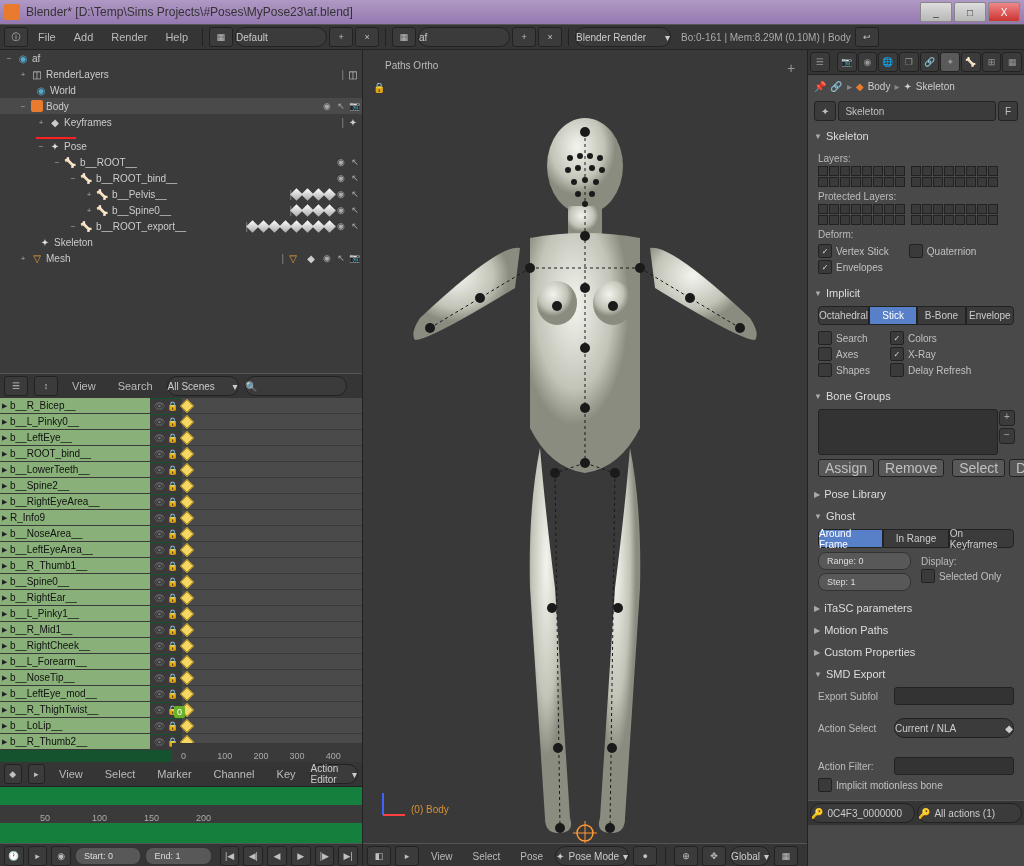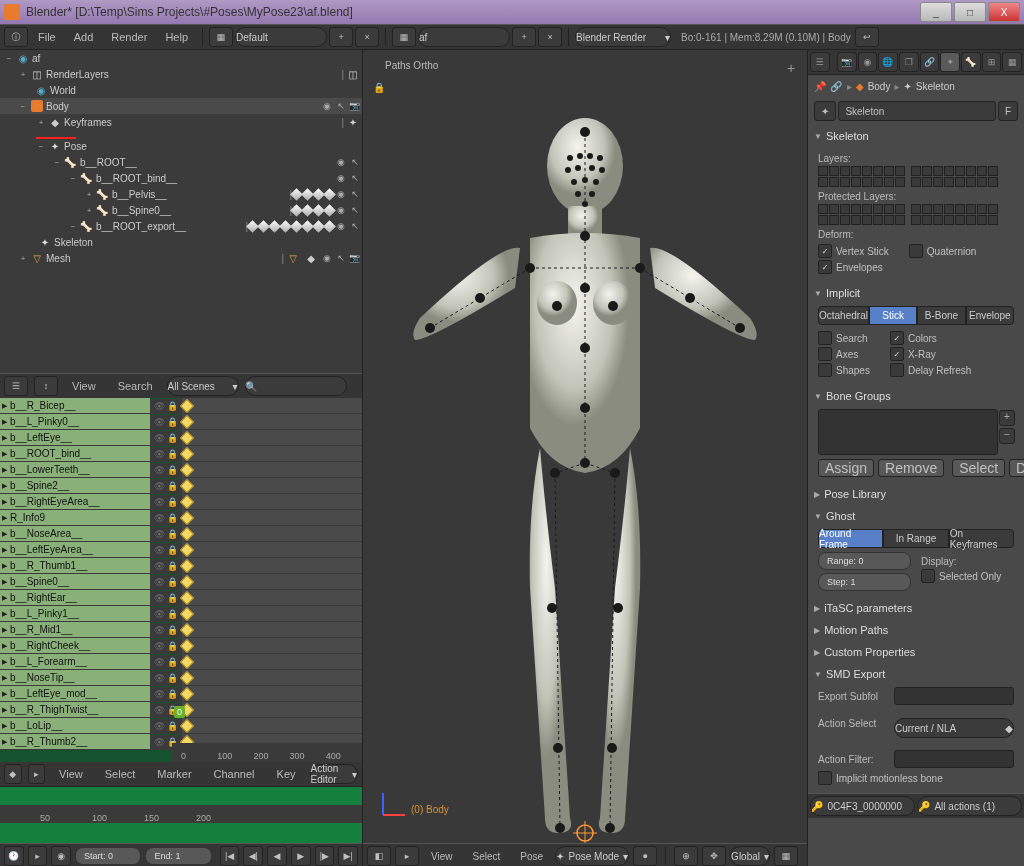--- a/index.html
+++ b/index.html
@@ -911,21 +911,21 @@
       <div class="panel">
         <div class="panel-hdr">
             <span class="panel-tri">▼</span>
             <span>SMD Export</span>
           </div>
         <div class="panel-body">
           <div style="display:flex;align-items:center;gap:6px;margin-bottom:13px">
               <span class="lbl" style="margin:0;width:70px">Export Subfol</span>
               <div class="txtinput"></div>
             </div>
-          <div style="display:flex;gap:6px;margin-bottom:12px">
+          <div style="display:flex;align-items:center;gap:6px;margin-bottom:19px">
               <span class="lbl" style="margin:0;width:70px">Action Select</span>
               <div class="hdr-dropdown" style="flex:1">
                 <span>Current / NLA</span>
                 <span style="margin-left:auto">◆</span>
               </div>
             </div>
           <div style="display:flex;align-items:center;gap:6px;margin-bottom:3px">
               <span class="lbl" style="margin:0;width:70px">Action Filter:</span>
               <div class="txtinput"></div>
             </div>

